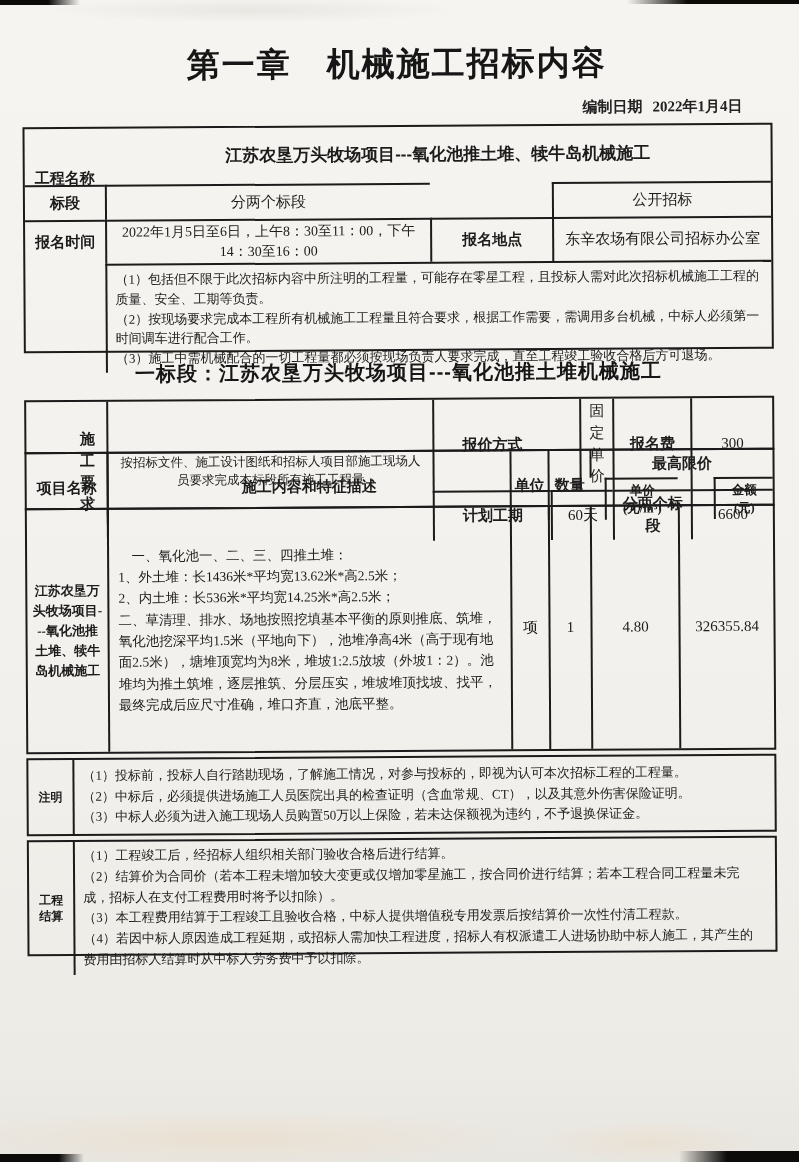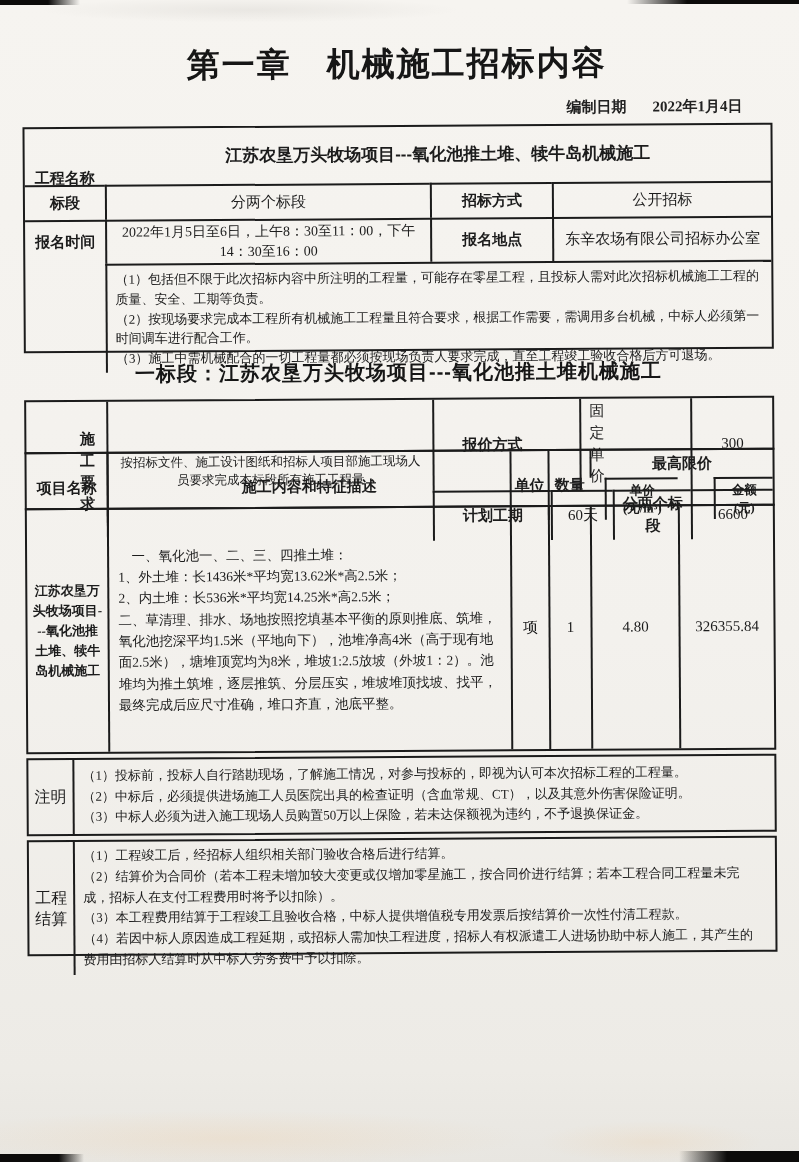--- a/index.html
+++ b/index.html
@@ -24,21 +24,21 @@
   .artifact{position:absolute;background:#141210;}
   .a-tl{left:0;top:0;width:80px;height:5px;background:linear-gradient(90deg,#0c0b0a 60%,rgba(12,11,10,0));}
   .a-tr{right:0;top:0;width:172px;height:4px;background:linear-gradient(90deg,rgba(12,11,10,0),#0c0b0a 35%);}
   .a-bl{left:0;bottom:0;width:84px;height:8px;background:linear-gradient(90deg,#0c0b0a 70%,rgba(12,11,10,0));}
   .a-br{right:0;bottom:0;width:120px;height:11px;background:linear-gradient(90deg,rgba(12,11,10,0),#0c0b0a 40%);}
 
   .title{position:absolute;left:0;top:42px;width:100%;text-align:center;
     font-family:"Liberation Sans","DejaVu Sans",sans-serif;
     font-size:33px;font-weight:bold;letter-spacing:2px;color:#161616;}
   .dateline{position:absolute;top:99px;right:54px;font-size:15px;font-weight:bold;color:#222;}
-  .dateline .dl-label{margin-right:26px;}
+  .dateline .dl-label{margin-right:10px;}
 
   .tbl{position:absolute;left:25px;width:750px;border:2px solid #1b1b1b;box-sizing:border-box;
     display:grid;background:transparent;}
   .cell{box-sizing:border-box;display:flex;align-items:center;justify-content:center;
     padding:2px 6px;font-size:15px;line-height:1.45;text-align:center;}
   .bl{border-left:2px solid #1b1b1b;}
   .bt{border-top:2px solid #1b1b1b;}
   .lab{font-weight:bold;font-size:15px;}
   .txt{justify-content:flex-start;text-align:left;align-items:center;}
   .prelines{white-space:pre-line;}
@@ -55,21 +55,21 @@
   .reqdesc{font-size:12.5px;line-height:1.5;}
   .t-bidhead{top:450px;height:58px;grid-template-columns:80px 403px 38px 42px 88px 1fr;grid-template-rows:27px 1fr;}
   .subhead{font-size:12.5px;font-weight:bold;}
   .t-bidmain{top:506px;height:246px;grid-template-columns:80px 403px 38px 42px 88px 1fr;grid-template-rows:1fr;}
   .itemname{font-weight:bold;font-size:13px;line-height:1.55;padding:2px 4px;}
   .itemdesc{font-size:13.5px;line-height:1.58;padding:6px 10px 6px 9px;}
 
   .t-notes{top:756px;height:78px;grid-template-columns:44px 1fr;grid-template-rows:1fr;}
   .t-settle{top:838px;height:116px;grid-template-columns:44px 1fr;grid-template-rows:1fr;}
   .blocktxt{font-size:13px;line-height:1.6;padding:4px 10px 4px 8px;}
-  .vlab{font-weight:normal;font-size:16px;line-height:1.35;padding:16px 5px;}
+  .vlab{font-weight:bold;font-size:12px;line-height:1.35;padding:16px 5px;}
 </style>
 </head>
 <body>
 
 <div class="page">
   <div class="artifact a-tl"></div>
   <div class="artifact a-tr"></div>
   <div class="artifact a-bl"></div>
   <div class="artifact a-br"></div>
 
@@ -80,40 +80,40 @@
     <div class="dateline">
       <span class="dl-label">编制日期</span><span>2022年1月4日</span>
     </div>
 
     <div class="tbl t-info">
       <div class="cell lab" style="grid-row:1;grid-column:1;margin-top:44px;">工程名称</div>
       <div class="cell projval" style="grid-row:1;grid-column:2/5;">江苏农垦万头牧场项目---氧化池推土堆、犊牛岛机械施工</div>
 
       <div class="cell lab bt" style="grid-row:2;grid-column:1;text-align:right;">标段</div>
       <div class="cell bl bt" style="grid-row:2;grid-column:2;">分两个标段</div>
-      <div class="cell lab bl bt" style="grid-row:2;grid-column:3;">招标方式</div>
       <div class="cell bl bt" style="grid-row:2;grid-column:4;">公开招标</div>
 
       <div class="cell lab bt" style="grid-row:3;grid-column:1;">报名时间</div>
       <div class="cell bl bt" style="grid-row:3;grid-column:2;font-size:14px;">2022年1月5日至6日，上午8：30至11：00，下午14：30至16：00</div>
       <div class="cell lab bl bt" style="grid-row:3;grid-column:3;">报名地点</div>
       <div class="cell bl bt" style="grid-row:3;grid-column:4;">东辛农场有限公司招标办公室</div>
 
       <div class="cell bl bt txt prelines small" style="grid-row:4;grid-column:2/5;padding:4px 8px;">（1）包括但不限于此次招标内容中所注明的工程量，可能存在零星工程，且投标人需对此次招标机械施工工程的质量、安全、工期等负责。
 （2）按现场要求完成本工程所有机械施工工程量且符合要求，根据工作需要，需调用多台机械，中标人必须第一时间调车进行配合工作。
 （3）施工中需机械配合的一切工程量都必须按现场负责人要求完成，直至工程竣工验收合格后方可退场。</div>
     </div>
 
     <div class="sectitle">一标段：江苏农垦万头牧场项目---氧化池推土堆机械施工</div>
 
     <div class="tbl t-bidtop">
       <div class="cell lab" style="grid-row:1/3;grid-column:1;padding-left:48px;">施工要求</div>
       <div class="cell bl reqdesc" style="grid-row:1/3;grid-column:2;">按招标文件、施工设计图纸和招标人项目部施工现场人员要求完成本标段所有施工工程量</div>
       <div class="cell lab bl" style="grid-row:1;grid-column:3;">报价方式</div>
       <div class="cell bl" style="grid-row:1;grid-column:4;margin-left:29px;">固定单价</div>
+      <div class="cell lab bl" style="grid-row:1;grid-column:5;">报名费</div>
       <div class="cell bl" style="grid-row:1;grid-column:6;">300</div>
       <div class="cell lab bl bt" style="grid-row:2;grid-column:3;">计划工期</div>
       <div class="cell bl bt" style="grid-row:2;grid-column:4;">60天</div>
       <div class="cell lab bl bt" style="grid-row:2;grid-column:5;">分两个标段</div>
       <div class="cell bl bt" style="grid-row:2;grid-column:6;">6600</div>
     </div>
 
     <div class="tbl t-bidhead">
       <div class="cell lab" style="grid-row:1/3;grid-column:1;">项目名称</div>
       <div class="cell lab bl" style="grid-row:1/3;grid-column:2;">施工内容和特征描述</div>

